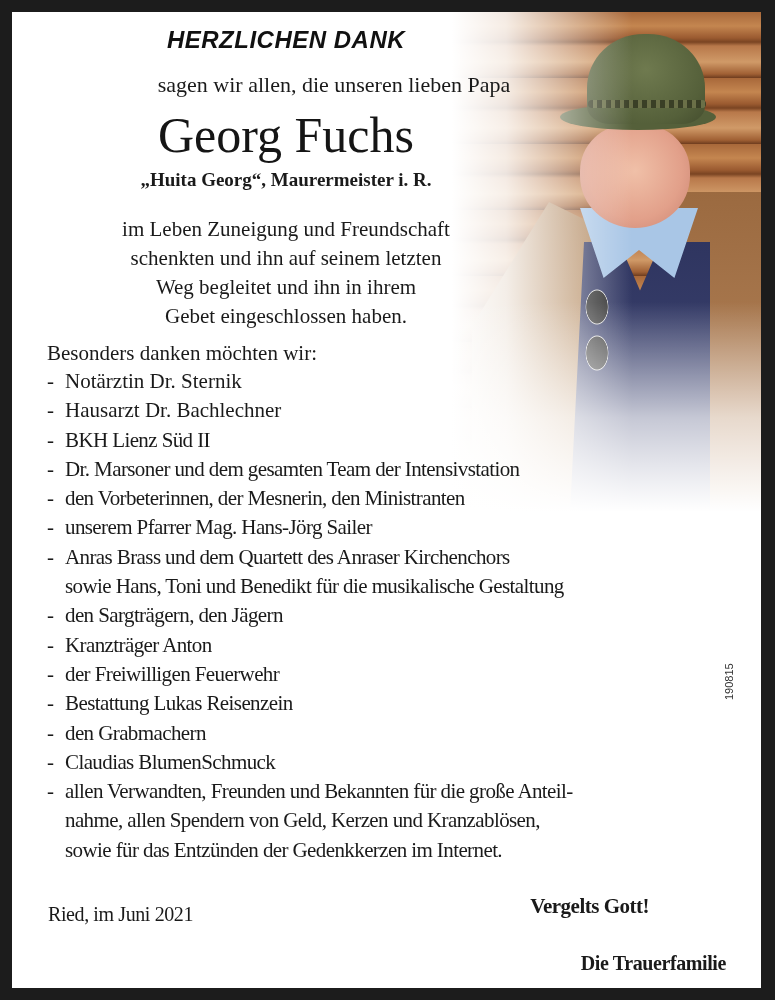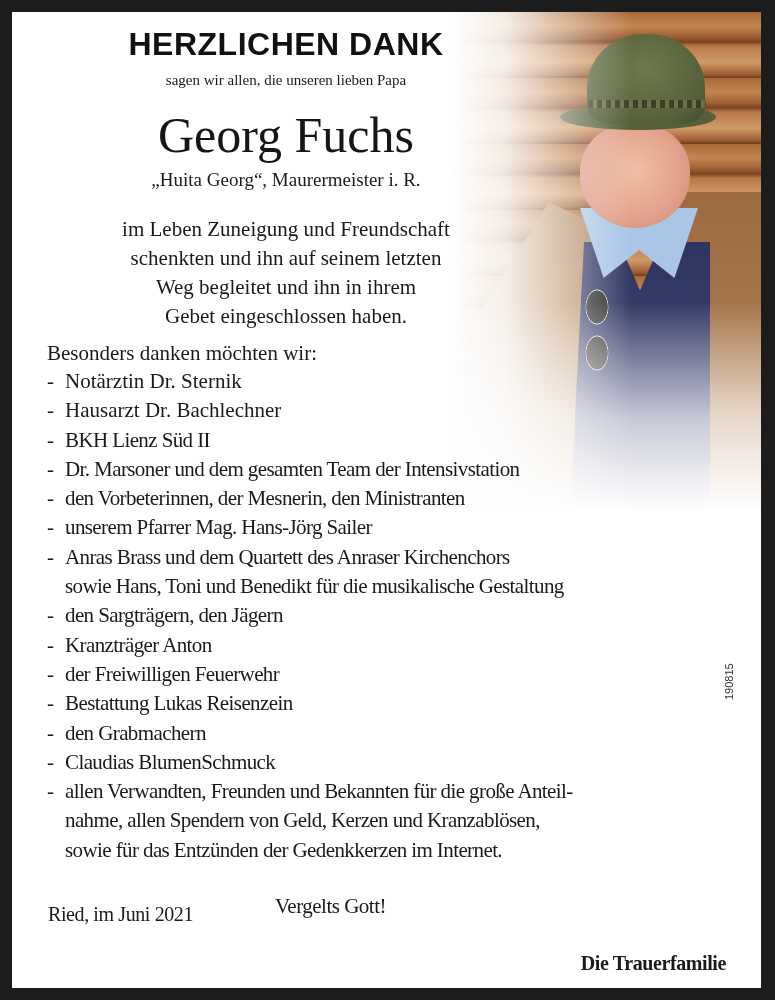--- a/index.html
+++ b/index.html
@@ -94,56 +94,57 @@
       position: absolute; left: 0; right: 0; bottom: 0; height: 210px;
       background: linear-gradient(180deg, rgba(255,255,255,0) 0%, rgba(255,255,255,0.7) 55%, #ffffff 100%);
     }
 
     
     .text { position: absolute; left: 0; top: 0; width: 749px; height: 976px; }
     .hdr {
       position: absolute; left: 0; width: 548px; top: 14px;
       text-align: center;
       font-family: "Liberation Sans", "DejaVu Sans", sans-serif;
-      font-weight: bold; font-size: 32px; letter-spacing: 0.5px;
+      font-weight: bold; font-size: 24px; letter-spacing: 0.5px;
       color: #111;
+      font-style: italic;
     }
     .intro {
       position: absolute; left: 0; width: 548px; top: 60px;
-      text-align: center; font-size: 15px;
+      text-align: center; font-size: 22px; padding-left: 48px;
     }
     .name {
       position: absolute; left: 0; width: 548px; top: 98px;
       text-align: center; font-size: 50px; font-weight: normal; line-height: 1;
       color: #151515;
     }
     .nick {
       position: absolute; left: 0; width: 548px; top: 157px;
-      text-align: center; font-size: 19px; font-weight: normal;
+      text-align: center; font-size: 19px; font-weight: bold;
     }
     .para {
       position: absolute; left: 0; width: 548px; top: 203px;
       text-align: center; font-size: 21px; line-height: 29px;
     }
     .thanks-head {
       position: absolute; left: 35px; top: 329px;
       font-size: 21px;
       text-align: right;
     }
     .list {
       position: absolute; left: 33px; top: 355px;
       margin: 0; padding: 0; list-style: none;
       font-size: 21px; line-height: 29.3px;
     }
     .list li { position: relative; padding-left: 20px; white-space: nowrap; letter-spacing: -0.6px; }
     .list li .dash { position: absolute; left: 2px; top: 0; }
     .list li.normal { letter-spacing: 0; }
     .closing {
       position: absolute; left: 0; width: 637px; top: 882px;
-      text-align: center; font-size: 21px; font-weight: normal; letter-spacing: -0.5px;
+      text-align: right; font-size: 21px; font-weight: bold; letter-spacing: -0.5px;
     }
     .place {
       position: absolute; left: 36px; top: 891px; font-size: 20px; letter-spacing: -0.4px;
     }
     .family {
       position: absolute; right: 35px; top: 940px; font-size: 20px; font-weight: bold; letter-spacing: -0.4px;
     }
     .code {
       position: absolute; left: 711px; top: 688px;
       font-family: "Liberation Sans", "DejaVu Sans", sans-serif;

